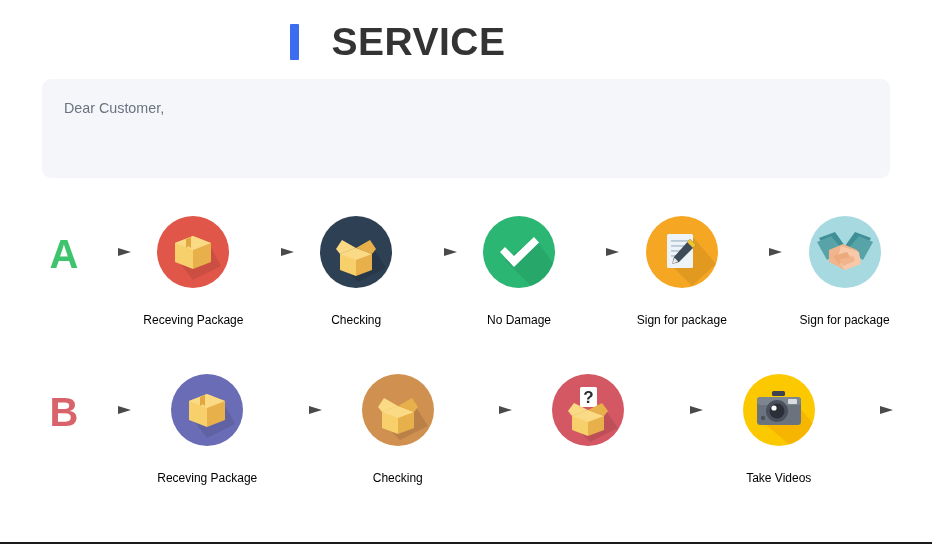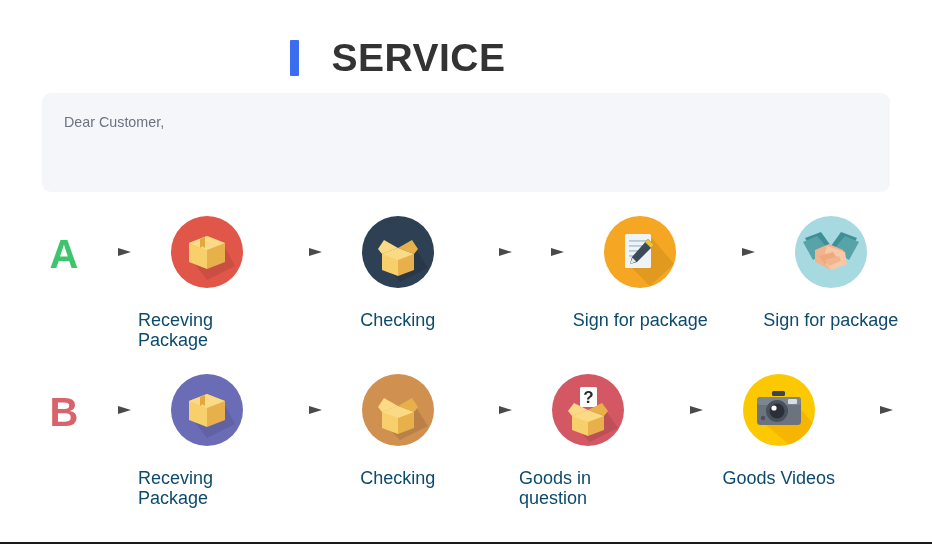--- a/index.html
+++ b/index.html
@@ -22,42 +22,41 @@
   
   .title-wrap {
     position: absolute;
     top: 22px;
     left: 0;
     width: 796px;
     display: flex;
     align-items: center;
     justify-content: center;
     gap: 32px;
-    margin-top: 16px;
   }
   .title-bar {
     width: 9px;
     height: 36px;
     background: #3a6df0;
     border-radius: 1px;
     flex: 0 0 auto;
   }
   .title-text {
     font-size: 39px;
     font-weight: bold;
     color: #333333;
     letter-spacing: 0.5px;
     line-height: 1;
   }
 
   
   .notice {
     position: absolute;
     left: 42px;
-    top: 93px;
+    top: 79px;
     width: 848px;
     min-height: 99px;
     background: #f5f6fa;
     border-radius: 9px;
     padding: 17px 22px 16px 22px;
   }
   .notice p {
     font-size: 14.3px;
     line-height: 24px;
     color: #6b7280;
@@ -110,24 +109,24 @@
     position: relative;
     overflow: hidden;
     display: flex;
     align-items: center;
     justify-content: center;
     margin-top: 10px;
   }
   .step-icon svg { display: block; }
   .step-label {
     margin-top: 22px;
-    font-size: 18px;
+    font-size: 12px;
     line-height: 20px;
-    color: #0c4a6e;
-    text-align: left;
+    color: #000000;
+    text-align: right;
     max-width: 150px;
   }
 
   
   .bottom-rule {
     position: absolute;
     left: 0;
     top: 542px;
     width: 932px;
     height: 2px;
@@ -189,20 +188,29 @@
       </div>
       <div class="step-label">Checking</div>
     </div>
 
     <div class="arrow">
       <svg width="40" height="16" viewBox="0 0 40 16">
           <path d="M0 8.5 L26 8.5 L26 4 L39 8 L26 12 L26 8.5 Z" fill="#4a4a4a"></path>
         </svg>
     </div>
 
+    <div class="step">
+      <div class="step-icon" style="background:#2bb673">
+        <svg width="72" height="72" viewBox="0 0 72 72">
+          <path d="M52 22 L72 50 L50 72 L22 44 Z" fill="#000" opacity="0.08"></path>
+          <path d="M17 36 L22 31 L31 40 L51 21 L56 26.5 L31 51 Z" fill="#ffffff"></path>
+        </svg>
+      </div>
+      <div class="step-label">No Damage</div>
+    </div>
 
     <div class="arrow">
       <svg width="40" height="16" viewBox="0 0 40 16">
           <path d="M0 8.5 L26 8.5 L26 4 L39 8 L26 12 L26 8.5 Z" fill="#4a4a4a"></path>
         </svg>
     </div>
 
     <div class="step">
       <div class="step-icon" style="background:#f5a623">
         <svg width="72" height="72" viewBox="0 0 72 72">
@@ -297,21 +305,20 @@
           <path d="M52 34 L66 54 L38 68 L20 50 Z" fill="#000" opacity="0.10"></path>
           <rect x="28" y="13" width="17" height="20" rx="1.5" fill="#ffffff"></rect>
           <text x="36.5" y="29" font-family="Liberation Sans, sans-serif" font-size="17" font-weight="bold" fill="#2b2b2b" text-anchor="middle">?</text>
           <path d="M36 36 L52 42 L52 56 L36 62 Z" fill="#e8b04b"></path>
           <path d="M36 36 L20 42 L20 56 L36 62 Z" fill="#f7cf6b"></path>
           <path d="M20 42 L36 36 L52 42 L36 48 Z" fill="#fada84"></path>
           <path d="M36 36 L50 29 L56 37 L52 42 Z" fill="#e8b04b"></path>
           <path d="M36 36 L22 29 L16 37 L20 42 Z" fill="#fada84"></path>
         </svg>
       </div>
-      <div class="step-label">Goods in question</div>
     </div>
 
     <div class="arrow">
       <svg width="40" height="16" viewBox="0 0 40 16">
           <path d="M0 8.5 L26 8.5 L26 4 L39 8 L26 12 L26 8.5 Z" fill="#4a4a4a"></path>
         </svg>
     </div>
 
     <div class="step">
       <div class="step-icon" style="background:#fcc900">
@@ -320,21 +327,21 @@
           <rect x="29" y="17" width="13" height="5" rx="1.5" fill="#3d4450"></rect>
           <rect x="14" y="23" width="44" height="28" rx="3.5" fill="#6b737e"></rect>
           <rect x="14" y="23" width="44" height="8" rx="3.5" fill="#7d858f"></rect>
           <rect x="45" y="25" width="9" height="5" rx="1" fill="#d9dde2"></rect>
           <circle cx="34" cy="37" r="11" fill="#4a515c"></circle>
           <circle cx="34" cy="37" r="7.5" fill="#2a2f38"></circle>
           <circle cx="31" cy="34" r="2.6" fill="#ffffff"></circle>
           <circle cx="20" cy="44" r="2.2" fill="#4a515c"></circle>
         </svg>
       </div>
-      <div class="step-label">Goods Videos</div>
+      <div class="step-label">Take Videos</div>
     </div>
 
     <div class="arrow">
       <svg width="40" height="16" viewBox="0 0 40 16">
           <path d="M0 8.5 L26 8.5 L26 4 L39 8 L26 12 L26 8.5 Z" fill="#4a4a4a"></path>
         </svg>
     </div>
 
   </div>
 

